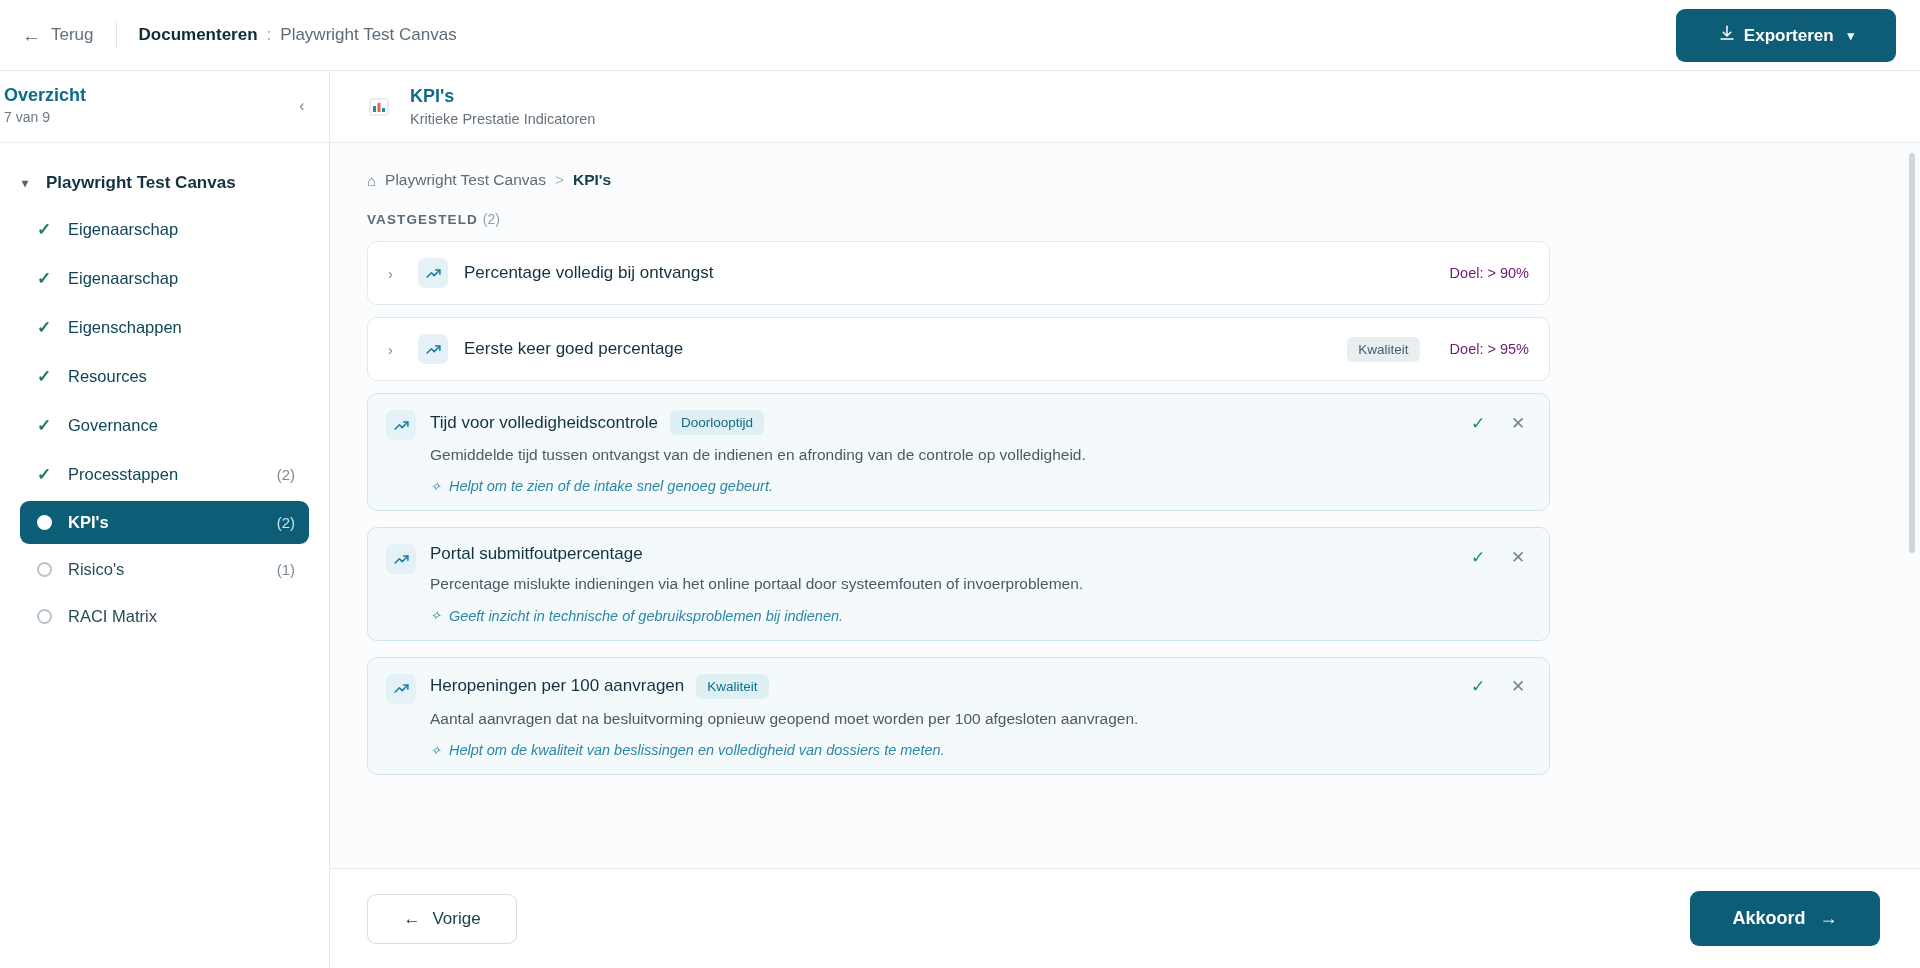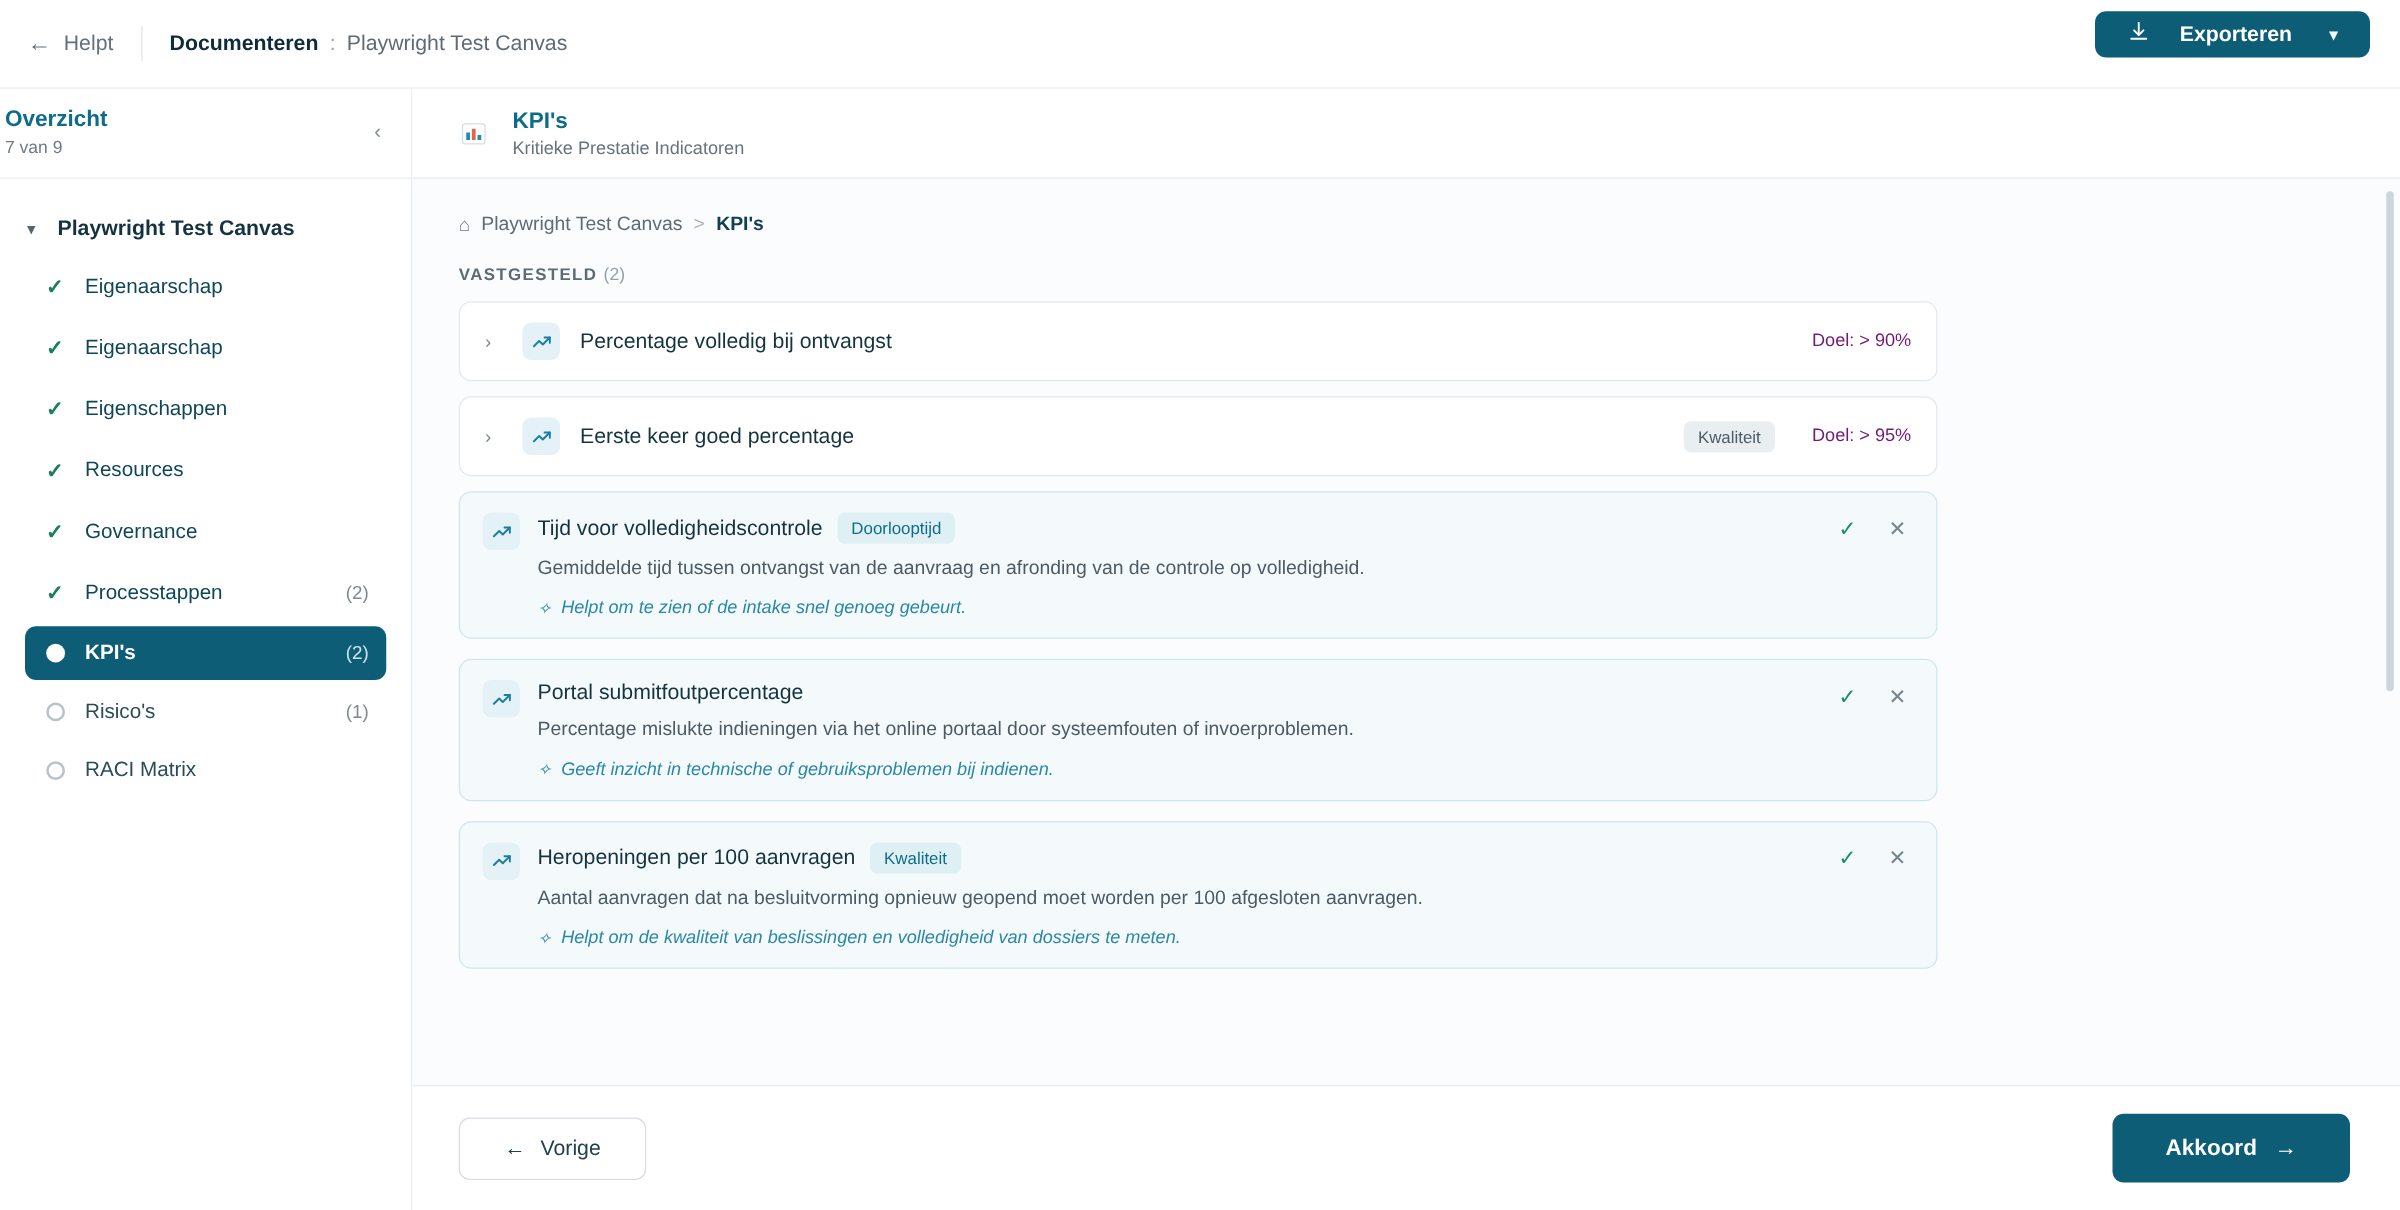--- a/index.html
+++ b/index.html
@@ -22,23 +22,23 @@
     position: relative;
   }
   .back-link { display: flex; align-items: center; gap: 10px; color: #62717b; font-size: 17px; cursor: pointer; }
   .back-arrow { font-size: 19px; line-height: 1; color: #62717b; }
   .divider-v { width: 1px; height: 28px; background: #dfe5ea; margin: 0 22px; }
   .crumb-strong { font-size: 17px; font-weight: 700; color: #0d2b39; }
   .crumb-sep { color: #9aa7b0; font-size: 17px; margin: 0 9px; }
   .crumb-light { font-size: 17px; color: #5d6b75; }
   .export-btn {
     position: absolute; right: 24px; top: 9px;
-    height: 37px; min-width: 220px;
+    height: 53px; min-width: 220px;
     background: #0d5d77; color: #fff; border: none; border-radius: 9px;
-    display: flex; align-items: center; justify-content: center; gap: 24px;
+    display: flex; align-items: center; justify-content: center; gap: 8px;
     font-size: 17px; font-weight: 600; cursor: pointer; padding: 0 22px;
   }
   .export-btn .chev { font-size: 13px; opacity: .95; margin-left: 6px; }
 
   
   .body { flex: 1; display: flex; min-height: 0; }
 
   
   .sidebar {
     width: 330px; flex: 0 0 330px;
@@ -180,21 +180,21 @@
   }
 </style>
 </head>
 <body>
 
 <div class="app">
 
   <div class="topbar">
     <div class="back-link">
       <span class="back-arrow">←</span>
-      <span>Helpt</span>
+      <span>Terug</span>
     </div>
     <div class="divider-v"></div>
     <span class="crumb-strong">Documenteren</span>
     <span class="crumb-sep">:</span>
     <span class="crumb-light">Playwright Test Canvas</span>
 
     <button class="export-btn">
       <span>
         <svg width="18" height="18" viewBox="0 0 24 24" fill="none" stroke="#ffffff" stroke-width="2" stroke-linecap="round" stroke-linejoin="round">
             <path d="M12 3v12"></path>
@@ -355,21 +355,21 @@
               <svg width="17" height="17" viewBox="0 0 24 24" fill="none" stroke="#1b7fa0" stroke-width="2.2" stroke-linecap="round" stroke-linejoin="round">
                   <path d="M3 17l6-6 4 4 8-8"></path>
                   <path d="M15 7h6v6"></path>
                 </svg>
             </span>
             <div class="rev-body">
               <div class="rev-top">
                 <span class="rev-title">Tijd voor volledigheidscontrole</span>
                 <span class="tag tag-teal" style="margin-right:0;">Doorlooptijd</span>
               </div>
-              <div class="rev-desc">Gemiddelde tijd tussen ontvangst van de aanvraag en afronding van de controle op volledigheid.</div>
+              <div class="rev-desc">Gemiddelde tijd tussen ontvangst van de indienen en afronding van de controle op volledigheid.</div>
               <div class="rev-hint">
                 <span class="spark">✧</span>
                 <span>Helpt om te zien of de intake snel genoeg gebeurt.</span>
               </div>
             </div>
             <div class="rev-actions">
               <span class="act act-ok">✓</span>
               <span class="act act-no">✕</span>
             </div>
           </div>

